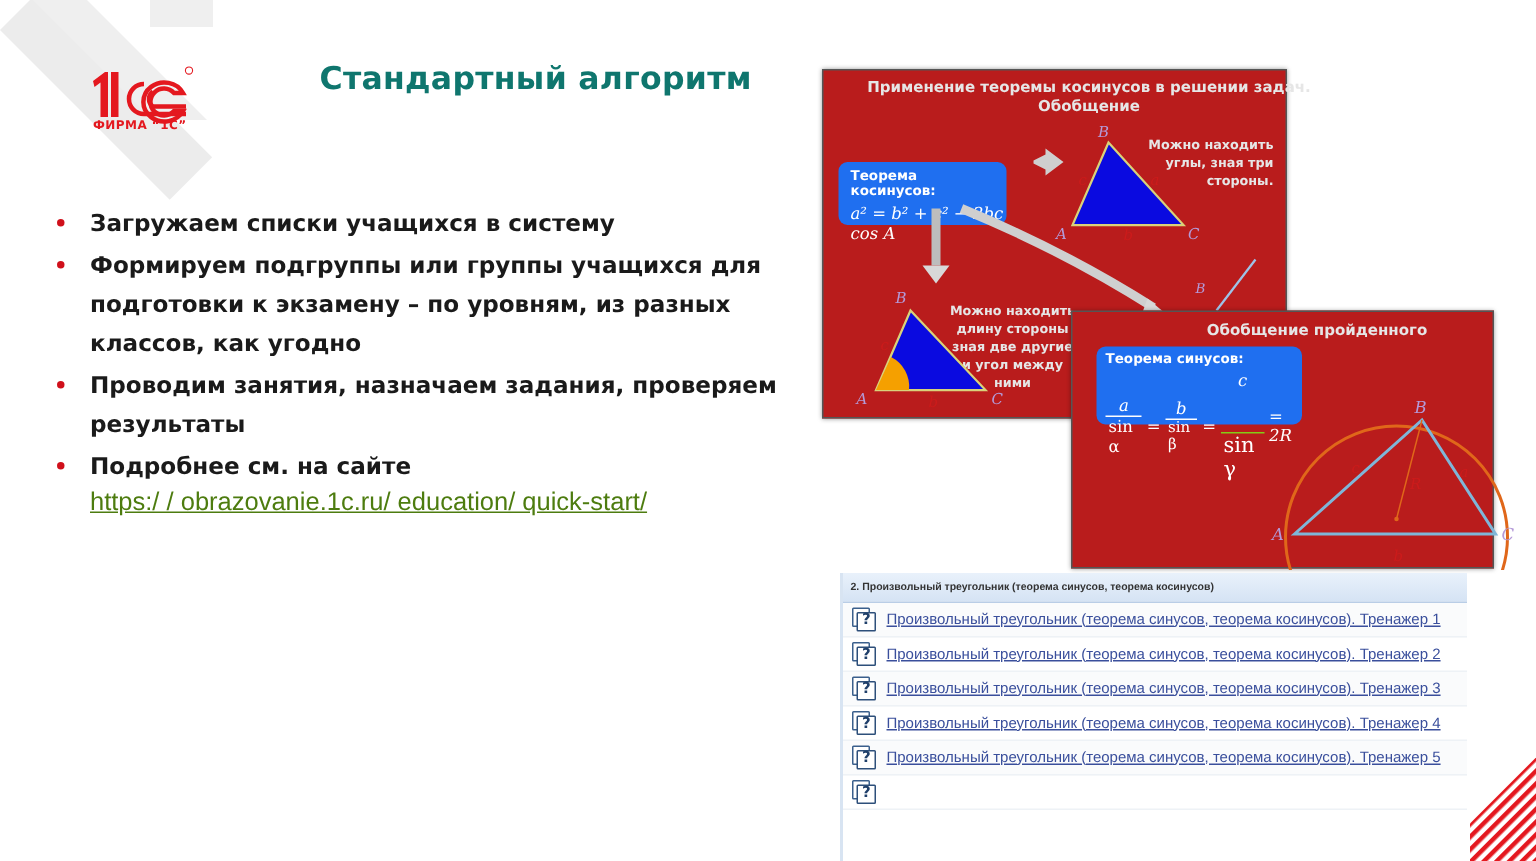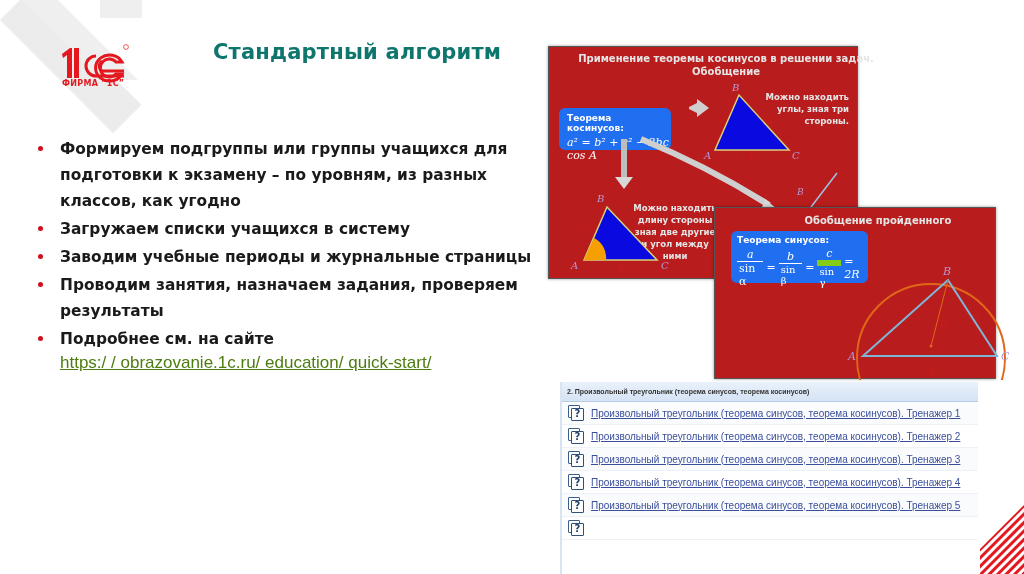--- a/index.html
+++ b/index.html
@@ -54,23 +54,22 @@
     <path d="M38 12 A10 10 0 0 0 38 32 L66 32" fill="none" stroke="#e4181f" stroke-width="3"></path>
     <path d="M44 17 A6 6 0 0 0 44 27 L66 27" fill="none" stroke="#e4181f" stroke-width="3"></path>
     <circle cx="68" cy="3" r="2.4" fill="none" stroke="#e4181f" stroke-width="0.7"></circle>
   </svg>
 </div>
 <div class="logo-text">ФИРМА “1С”</div>
 
 <div class="title">Стандартный алгоритм</div>
 
 <ul class="bullets">
+  <li><span>Загружаем списки учащихся в систему</span></li>
   <li><span>Формируем подгруппы или группы учащихся для подготовки к экзамену – по уровням, из разных классов, как угодно</span></li>
-  <li><span>Загружаем списки учащихся в систему</span></li>
-  <li><span>Заводим учебные периоды и журнальные страницы</span></li>
   <li><span>Проводим занятия, назначаем задания, проверяем результаты</span></li>
   <li>
     <span>Подробнее см. на сайте</span>
     <a>https:/ / obrazovanie.1c.ru/ education/ quick-start/</a>
   </li>
 </ul>
 
 <div class="panel panel1">
   <div class="panel-title" style="top:5px;">
     <div>Применение теоремы косинусов в решении задач.</div>
@@ -131,21 +130,21 @@
         <span style="border-top:1px solid #fff;font-style:normal;font-size:11px;padding:0 2px;">sin α</span>
       </span>
       <span style="margin:0 3px;">=</span>
       <span style="display:inline-flex;flex-direction:column;align-items:center;">
         <span>b</span>
         <span style="border-top:1px solid #fff;font-style:normal;font-size:10px;padding:0 2px;">sin β</span>
       </span>
       <span style="margin:0 3px;">=</span>
       <span style="display:inline-flex;flex-direction:column;align-items:center;">
         <span>c</span>
-        <span style="border-top:6px solid #84cc16;font-style:normal;font-size:10px;padding:0 2px;">sin γ</span>
+        <span style="border-top:1px solid #84cc16;font-style:normal;font-size:14px;padding:0 2px;margin-top:28px;">sin γ</span>
       </span>
       <span style="margin-left:3px;">= 2R</span>
     </div>
   </div>
   <svg class="svg-layer" width="310" height="172">
     <circle cx="216" cy="150" r="74" fill="none" stroke="#e0671a" stroke-width="2"></circle>
     <polygon points="148,148 233,72 282,148" fill="none" stroke="#7fb6d8" stroke-width="2"></polygon>
     <line x1="233" y1="72" x2="216" y2="138" stroke="#e0671a" stroke-width="1"></line>
     <circle cx="216" cy="138" r="1.5" fill="#e0671a"></circle>
     <text x="228" y="67" fill="#b49ad8" font-family="DejaVu Serif" font-style="italic" font-size="11">B</text>

